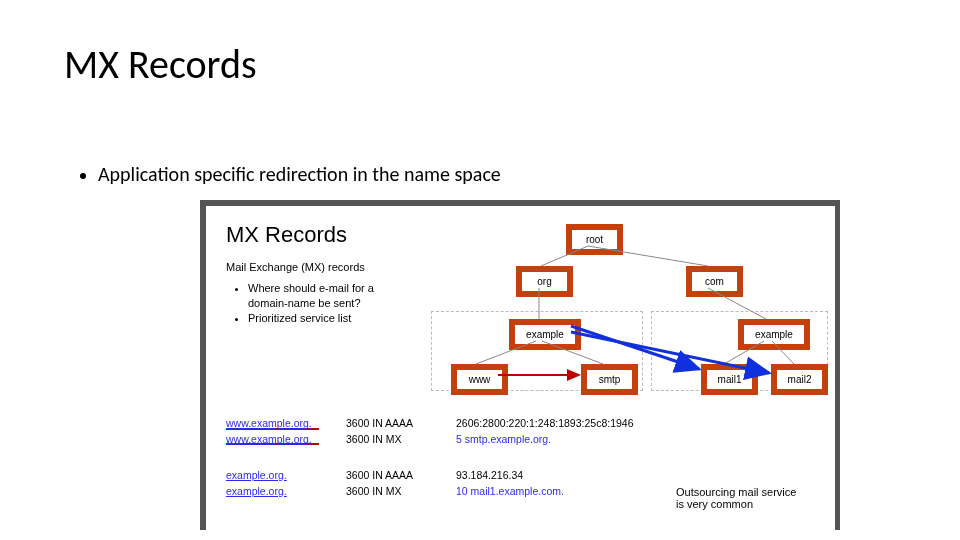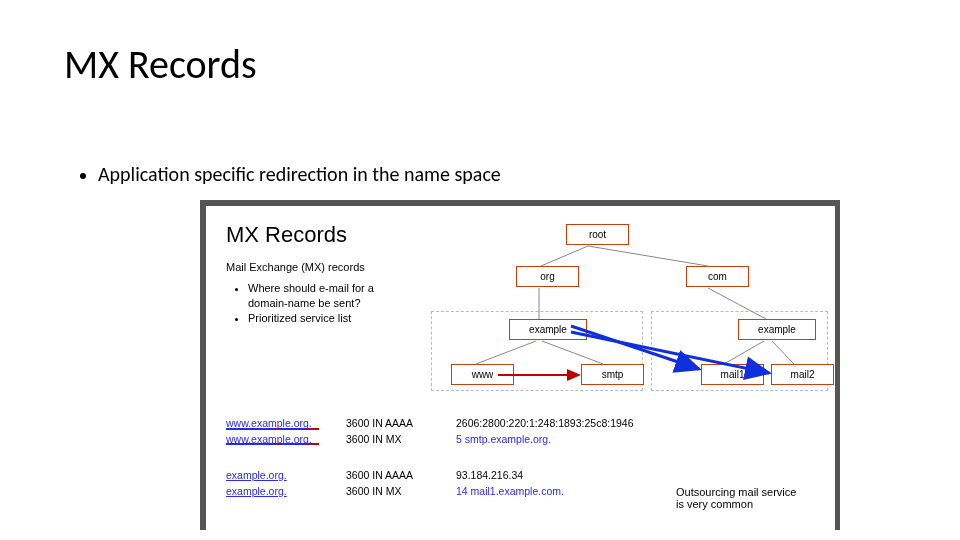--- a/index.html
+++ b/index.html
@@ -6,21 +6,21 @@
 .slide{position:relative;width:960px;height:540px}
 .title{position:absolute;left:64px;top:40px;font-size:40px;font-weight:400;}
 .bullet{position:absolute;left:80px;top:162px;font-size:20px}
 .bullet .dot{display:inline-block;width:6px;height:6px;background:#000;border-radius:50%;vertical-align:middle;margin-right:12px}
 .figure{position:absolute;left:200px;top:200px;width:640px;height:330px;background:#555;box-sizing:border-box}
 .figinner{position:absolute;left:6px;top:6px;right:5px;bottom:0;background:#fff}
 
 .figtitle{position:absolute;left:20px;top:16px;font-family:Arial,sans-serif;font-size:22px}
 .ftxt{position:absolute;font-family:Arial,sans-serif;font-size:11px;line-height:1.35}
 .ftxt ul{margin:6px;padding-left:16px}
-.node{position:absolute;border:1px solid #c2410c;font-family:Arial,sans-serif;font-size:10px;text-align:center;padding:4px 8px;background:#fff}
+.node{position:absolute;border:6px solid #c2410c;font-family:Arial,sans-serif;font-size:10px;text-align:center;padding:4px 0;background:#fff}
 .zone{position:absolute;border:1px dashed #bbb}
 svg.tree{position:absolute;left:0;top:0;width:629px;height:220px;pointer-events:none}
 .rec{position:absolute;font-family:Arial,sans-serif;font-size:10.5px;line-height:1.5}
 .rec a{color:#2a2aee;text-decoration:underline}
 .rec .c1{display:inline-block;width:120px}
 .rec .c2{display:inline-block;width:110px}
 .rec .c3{display:inline-block}
 .blue{color:#2a2aee}
 .redbar{position:absolute;background:#c00000;height:2px}
 .note{position:absolute;font-family:Arial,sans-serif;font-size:11px}
@@ -87,21 +87,21 @@
 
       <div class="redbar" style="left:20px;top:222px;width:93px"></div>
       <div class="redbar" style="left:20px;top:237px;width:93px"></div>
       <div class="rec" style="left:20px;top:210px">
         <div><span class="c1"><a>www.example.org.</a></span><span class="c2">3600 IN AAAA</span><span class="c3">2606:2800:220:1:248:1893:25c8:1946</span></div>
         <div><span class="c1"><a>www.example.org.</a></span><span class="c2">3600 IN MX</span><span class="c3 blue">5 smtp.example.org.</span></div>
       </div>
 
       <div class="rec" style="left:20px;top:262px">
         <div><span class="c1"><a>example.org.</a></span><span class="c2">3600 IN AAAA</span><span class="c3">93.184.216.34</span></div>
-        <div><span class="c1"><a>example.org.</a></span><span class="c2">3600 IN MX</span><span class="c3 blue">14 mail1.example.com.</span></div>
+        <div><span class="c1"><a>example.org.</a></span><span class="c2">3600 IN MX</span><span class="c3 blue">10 mail1.example.com.</span></div>
       </div>
 
       <div class="note" style="left:470px;top:280px">
         <div>Outsourcing mail service</div>
         <div>is very common</div>
       </div>
 
     </div>
   </div>
 </div>

